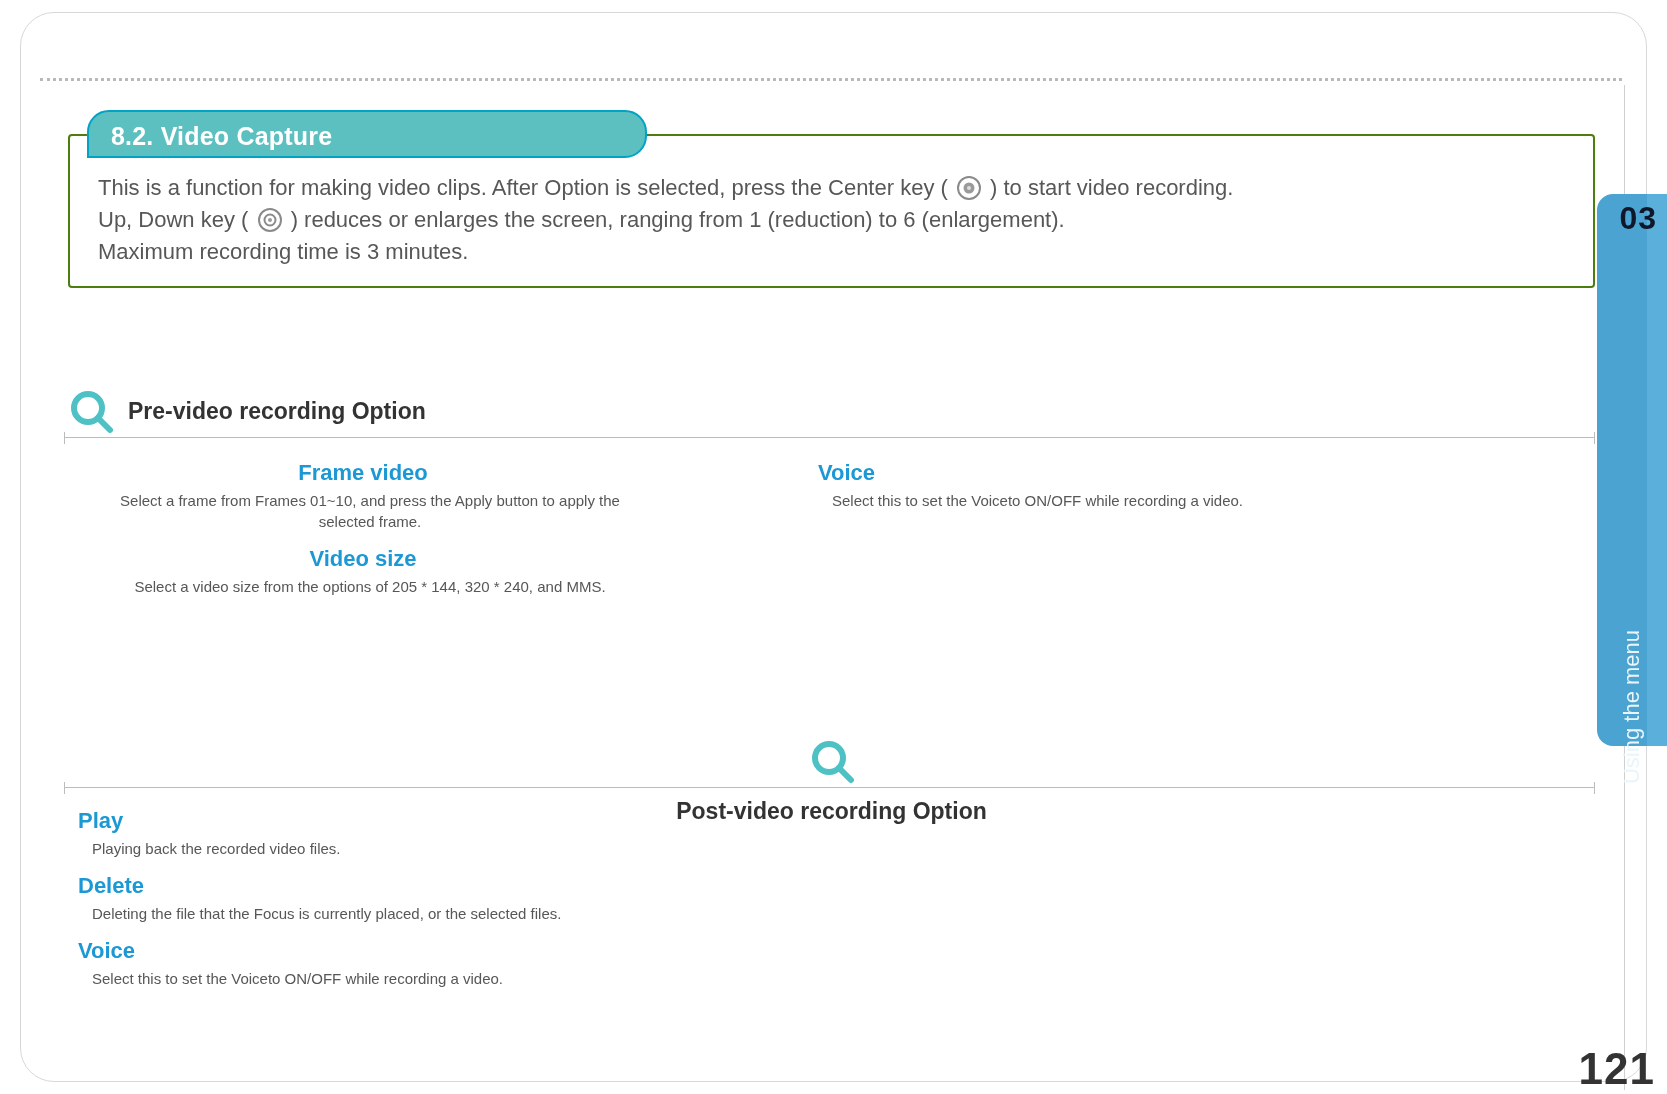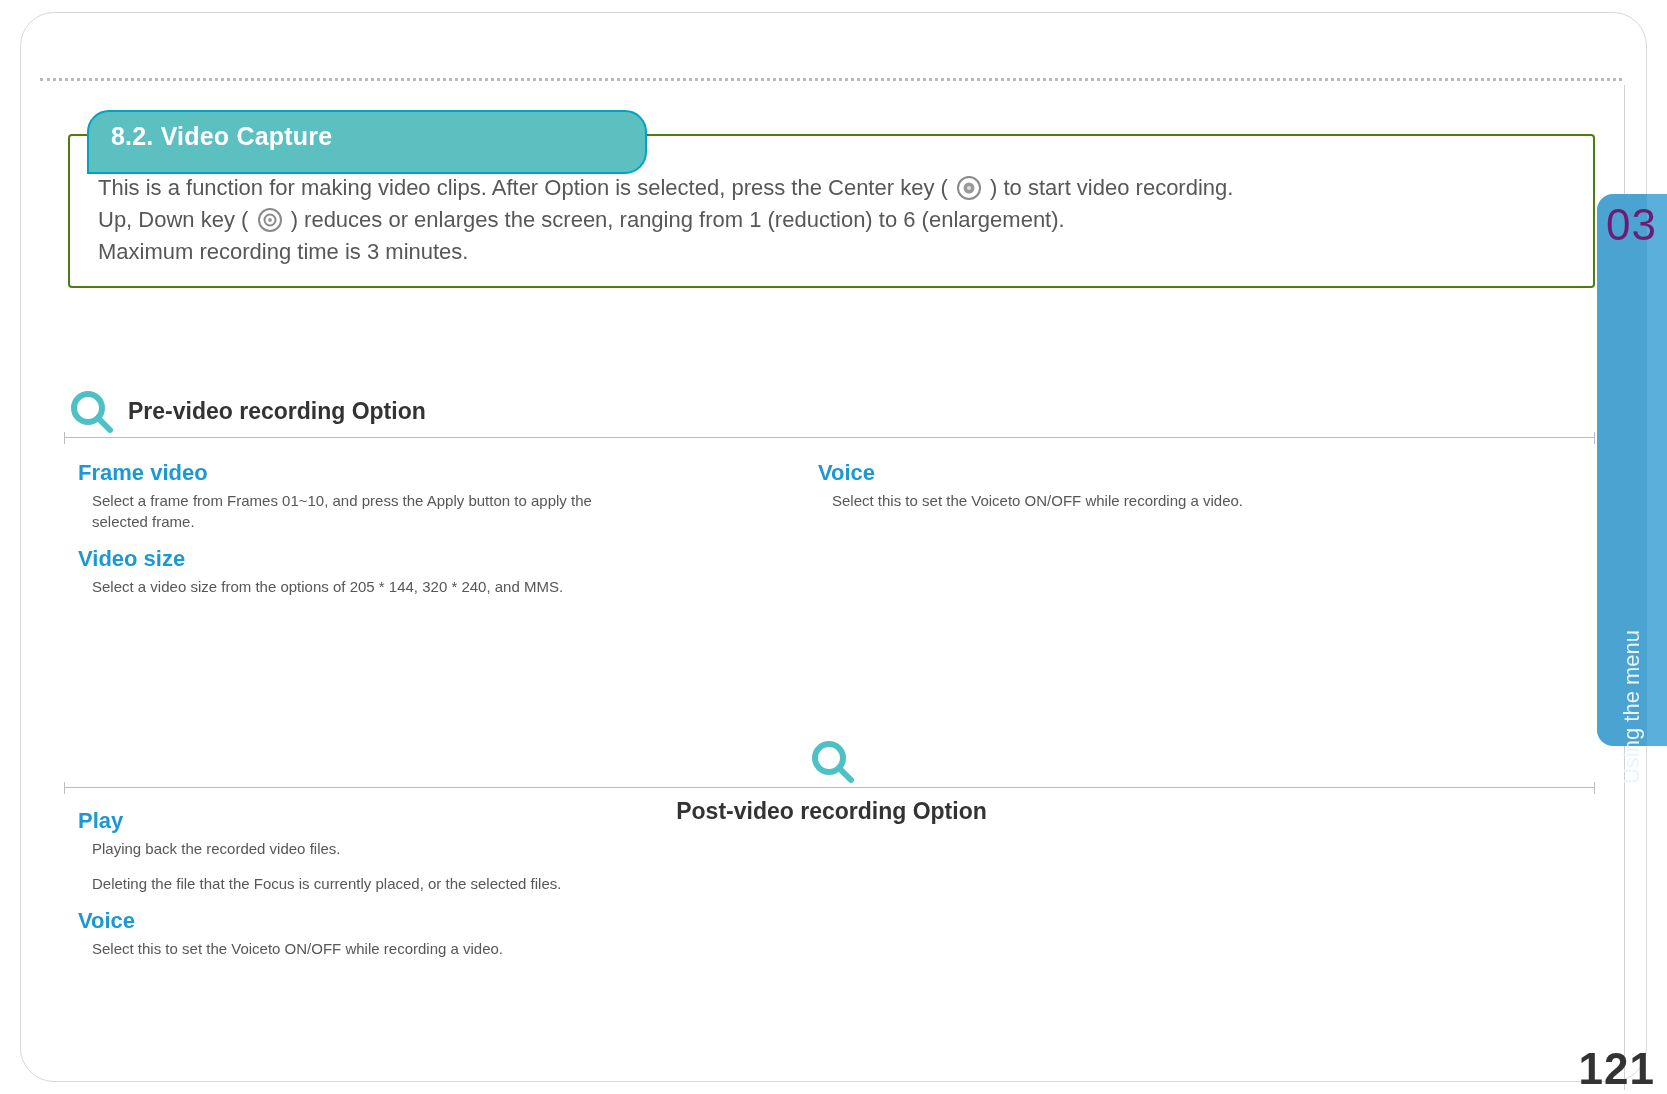--- a/index.html
+++ b/index.html
@@ -32,21 +32,21 @@
     top: 85px;
     bottom: 4px;
     width: 0;
     border-right: 1px solid #cfd0d0;
   }
   
   .section-tab {
     position: absolute;
     left: 87px;
     top: 110px;
-    height: 64px;
+    height: 48px;
     padding: 0 34px 0 22px;
     background: #5cbfc0;
     color: #fff;
     font-weight: 700;
     font-size: 25px;
     line-height: 48px;
     border-radius: 22px 22px 22px 0;
     border: 2px solid #00a3c4;
     letter-spacing: .2px;
     min-width: 560px;
@@ -133,23 +133,23 @@
   .chapter-tab .stripe {
     position: absolute;
     right: 0; top: 0; bottom: 0;
     width: 20px;
     background: #5ab0da;
   }
   .chapter-num {
     position: absolute;
     right: 10px;
     top: 6px;
-    font-size: 44px;
-    font-weight: 400;
-    color: #701a75;
+    font-size: 32px;
+    font-weight: 700;
+    color: #0f172a;
     letter-spacing: 1px;
   }
   .chapter-label {
     position: absolute;
     left: 50%;
     bottom: 26px;
     transform: translateX(-50%) rotate(-90deg);
     transform-origin: center;
     white-space: nowrap;
     font-size: 22px;
@@ -206,21 +206,21 @@
           <circle cx="20" cy="20" r="14" fill="#fff" stroke="#4ec1c5" stroke-width="6"></circle>
           <line x1="30" y1="30" x2="42" y2="42" stroke="#4ec1c5" stroke-width="6" stroke-linecap="round"></line>
         </svg>
     </span>
     <span class="title">Pre-video recording Option</span>
   </div>
   <div class="sub-rule" style="top:432px;">
       <span class="end-tick"></span>
     </div>
 
-  <div class="col" style="left:78px; top:460px; width:570px;">
+  <div class="col" style="left:78px; top:460px; width:570px;text-align:center;">
     <div class="opt-block">
       <div class="opt-title">Frame video</div>
       <div class="opt-desc">Select a frame from Frames 01~10, and press the Apply button to apply the selected frame.</div>
     </div>
     <div class="opt-block">
       <div class="opt-title">Video size</div>
       <div class="opt-desc">Select a video size from the options of 205 * 144, 320 * 240, and MMS.</div>
     </div>
   </div>
   <div class="col" style="left:818px; top:460px; width:560px;">
@@ -242,20 +242,21 @@
   <div class="sub-rule" style="top:782px;">
       <span class="end-tick"></span>
     </div>
 
   <div class="col" style="left:78px; top:808px; width:1300px;">
     <div class="opt-block">
       <div class="opt-title">Play</div>
       <div class="opt-desc">Playing back the recorded video files.</div>
     </div>
     <div class="opt-block">
+      <div class="opt-title">Delete</div>
       <div class="opt-desc">Deleting the file that the Focus is currently placed, or the selected files.</div>
     </div>
     <div class="opt-block">
       <div class="opt-title">Voice</div>
       <div class="opt-desc">Select this to set the Voiceto ON/OFF while recording a video.</div>
     </div>
   </div>
 
   <div class="chapter-tab">
     <div class="stripe"></div>

